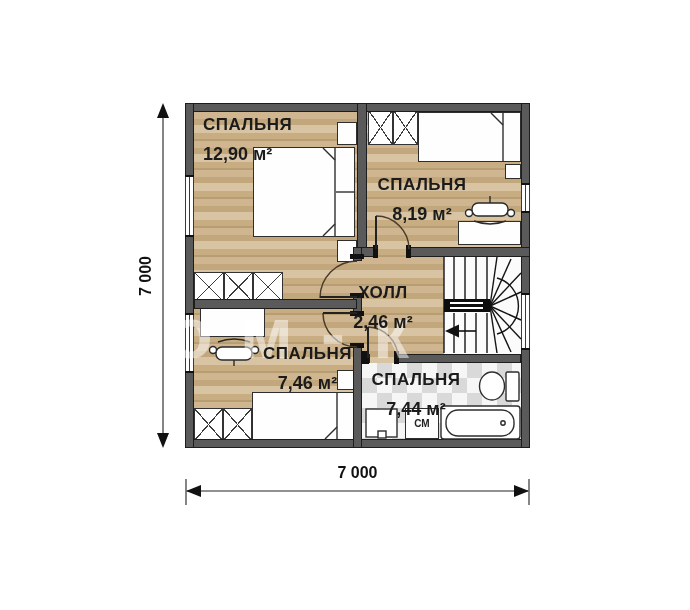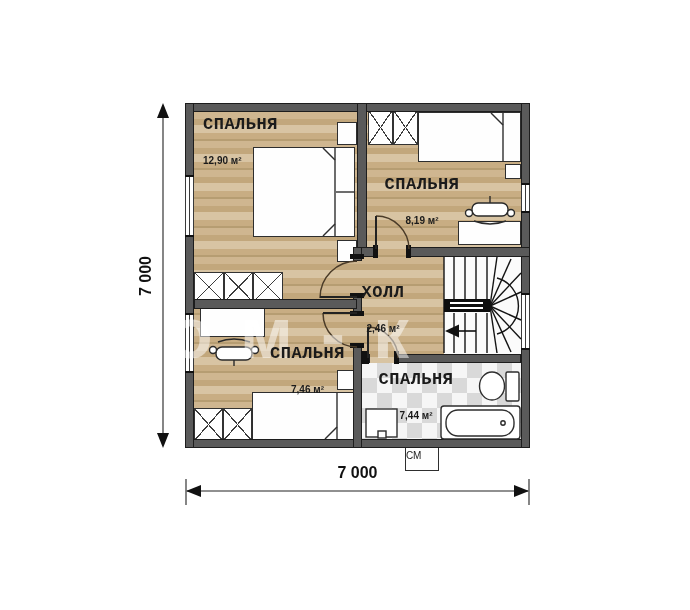--- a/index.html
+++ b/index.html
@@ -24,34 +24,34 @@
   .winV{z-index:16;background:#fff;border-top:2px solid #111;border-bottom:2px solid #111;
     background-image:linear-gradient(to right,#3a3a3a 0 1px,transparent 1px 4px,#3a3a3a 4px 5px,transparent 5px 8px,#3a3a3a 8px 9px);
     box-sizing:border-box;}
 
   
   .furn{background:#fefefe;border:1.5px solid #2e2e2e;box-sizing:border-box;z-index:10;}
   .wardrobe{display:flex;z-index:10;}
   .xcell{flex:1;border:1.5px solid #333;box-sizing:border-box;background:
     linear-gradient(to top right,transparent 48.5%,#3c3c3c 48.5%,#3c3c3c 51.5%,transparent 51.5%),
     linear-gradient(to bottom right,transparent 48.5%,#3c3c3c 48.5%,#3c3c3c 51.5%,transparent 51.5%),#fff;}
-  .washer{display:flex;align-items:center;
-    font-size:10px;font-weight:400;color:#222;margin-top:32px;}
+  .washer{display:flex;align-items:center;justify-content:center;
+    font-size:10px;font-weight:700;color:#222;}
 
   
   svg.overlay{position:absolute;left:0;top:0;z-index:20;pointer-events:none;}
 
   
   .watermark{z-index:25;font-weight:700;font-size:72px;letter-spacing:28px;
     color:rgba(255,255,255,0.5);white-space:nowrap;pointer-events:none;}
 
   
   .roomlabel{z-index:30;color:#1b1b1b;text-align:center;line-height:1;}
-  .roomlabel .rname{font-weight:700;font-size:17px;letter-spacing:0.5px;font-family:Liberation Mono, monospace;}
-  .roomlabel .rarea{font-weight:700;font-size:10px;margin-top:23px;}
+  .roomlabel .rname{font-weight:700;font-size:17px;letter-spacing:0.5px;}
+  .roomlabel .rarea{font-weight:700;font-size:18px;margin-top:12px;}
   .roomlabel.left{text-align:left;}
   .dimlabel{z-index:30;font-weight:700;font-size:16px;color:#111;text-align:center;}
 </style>
 </head>
 <body>
 
 <div class="stage">
 
   <div class="abs wood" style="left:194px;top:112px;width:327px;height:327px"></div>
   <div class="abs stairs-bg" style="left:444px;top:257px;width:77px;height:97px"></div>

